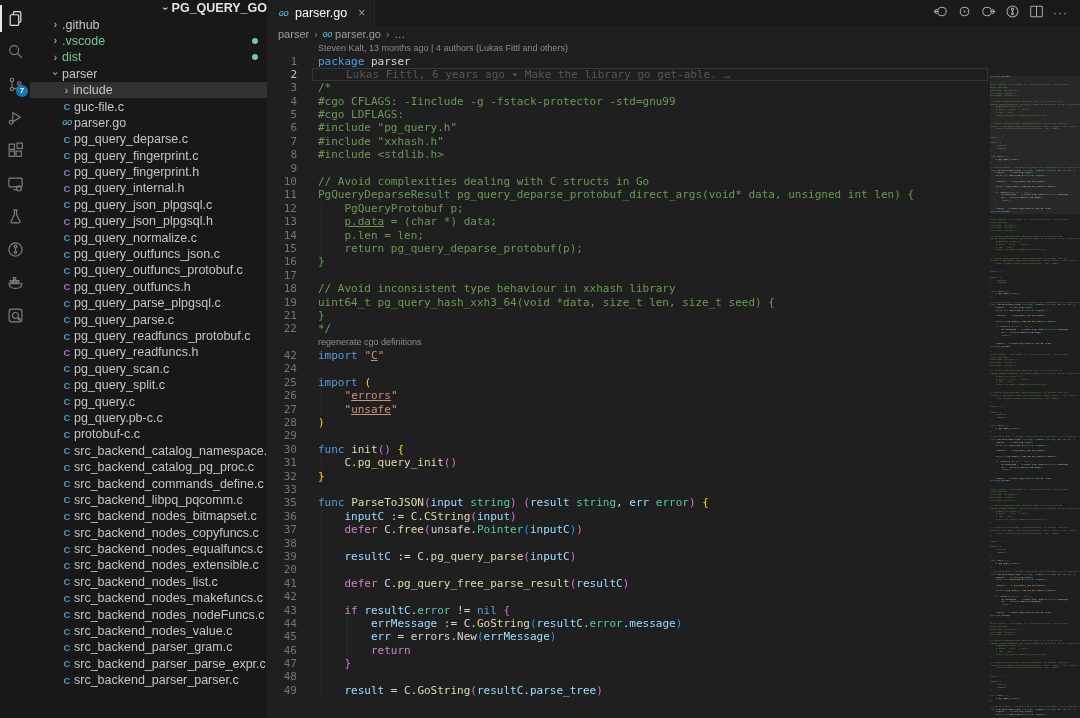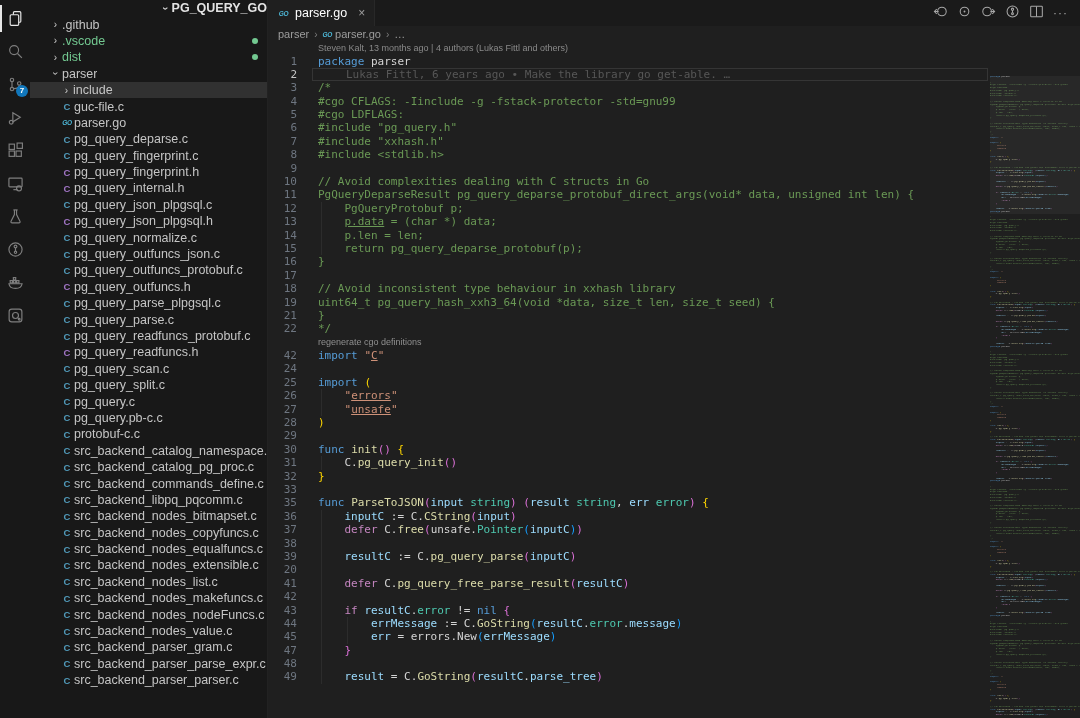--- a/index.html
+++ b/index.html
@@ -415,20 +415,21 @@
           <div class="cl"><span class="gut">36</span><span class="ctext"><i class="guide" style="left: 3px;"></i><span><span class="p">    </span><span class="v">inputC</span><span class="p"> := C.</span><span class="f">CString</span><span class="b2">(</span><span class="v">input</span><span class="b2">)</span></span></span></div>
           <div class="cl"><span class="gut">37</span><span class="ctext"><i class="guide" style="left: 3px;"></i><span><span class="p">    </span><span class="c">defer</span><span class="p"> C.</span><span class="f">free</span><span class="b2">(</span><span class="p">unsafe.</span><span class="t">Pointer</span><span class="b3">(</span><span class="v">inputC</span><span class="b3">)</span><span class="b2">)</span></span></span></div>
           <div class="cl"><span class="gut">38</span><span class="ctext"><i class="guide" style="left: 3px;"></i><span></span></span></div>
           <div class="cl"><span class="gut">39</span><span class="ctext"><i class="guide" style="left: 3px;"></i><span><span class="p">    </span><span class="v">resultC</span><span class="p"> := C.</span><span class="f">pg_query_parse</span><span class="b2">(</span><span class="v">inputC</span><span class="b2">)</span></span></span></div>
           <div class="cl"><span class="gut">20</span><span class="ctext"><i class="guide" style="left: 3px;"></i><span></span></span></div>
           <div class="cl"><span class="gut">41</span><span class="ctext"><i class="guide" style="left: 3px;"></i><span><span class="p">    </span><span class="c">defer</span><span class="p"> C.</span><span class="f">pg_query_free_parse_result</span><span class="b2">(</span><span class="v">resultC</span><span class="b2">)</span></span></span></div>
           <div class="cl"><span class="gut">42</span><span class="ctext"><i class="guide" style="left: 3px;"></i><span></span></span></div>
           <div class="cl"><span class="gut">43</span><span class="ctext"><i class="guide" style="left: 3px;"></i><span><span class="p">    </span><span class="c">if</span><span class="p"> </span><span class="v">resultC</span><span class="p">.</span><span class="t">error</span><span class="p"> != </span><span class="k">nil</span><span class="p"> </span><span class="b2">{</span></span></span></div>
           <div class="cl"><span class="gut">44</span><span class="ctext"><i class="guide" style="left: 3px;"></i><i class="guide" style="left: 29.48px;"></i><span><span class="p">        </span><span class="v">errMessage</span><span class="p"> := C.</span><span class="f">GoString</span><span class="b3">(</span><span class="v">resultC</span><span class="p">.</span><span class="t">error</span><span class="p">.</span><span class="v">message</span><span class="b3">)</span></span></span></div>
           <div class="cl"><span class="gut">45</span><span class="ctext"><i class="guide" style="left: 3px;"></i><i class="guide" style="left: 29.48px;"></i><span><span class="p">        </span><span class="v">err</span><span class="p"> = errors.</span><span class="p">New</span><span class="b3">(</span><span class="v">errMessage</span><span class="b3">)</span></span></span></div>
+          <div class="cl"><span class="gut">46</span><span class="ctext"><i class="guide" style="left: 3px;"></i><i class="guide" style="left: 29.48px;"></i><span><span class="p">        </span><span class="c">return</span></span></span></div>
           <div class="cl"><span class="gut">47</span><span class="ctext"><i class="guide" style="left: 3px;"></i><span><span class="p">    </span><span class="b2">}</span></span></span></div>
           <div class="cl"><span class="gut">48</span><span class="ctext"><i class="guide" style="left: 3px;"></i><span></span></span></div>
           <div class="cl"><span class="gut">49</span><span class="ctext"><i class="guide" style="left: 3px;"></i><span><span class="p">    </span><span class="v">result</span><span class="p"> = C.</span><span class="f">GoString</span><span class="b2">(</span><span class="v">resultC</span><span class="p">.</span><span class="v">parse_tree</span><span class="b2">)</span></span></span></div>
         </div>
       <div class="minimap" id="minimap">
           <div class="mline"><span class="k">package</span><span class="p"> parser</span></div>
           <div class="mline"></div>
           <div class="mline"><span class="m">/*</span></div>
           <div class="mline"><span class="m">#cgo CFLAGS: -Iinclude -g -fstack-protector -std=gnu99</span></div>
           <div class="mline"><span class="m">#cgo LDFLAGS:</span></div>

